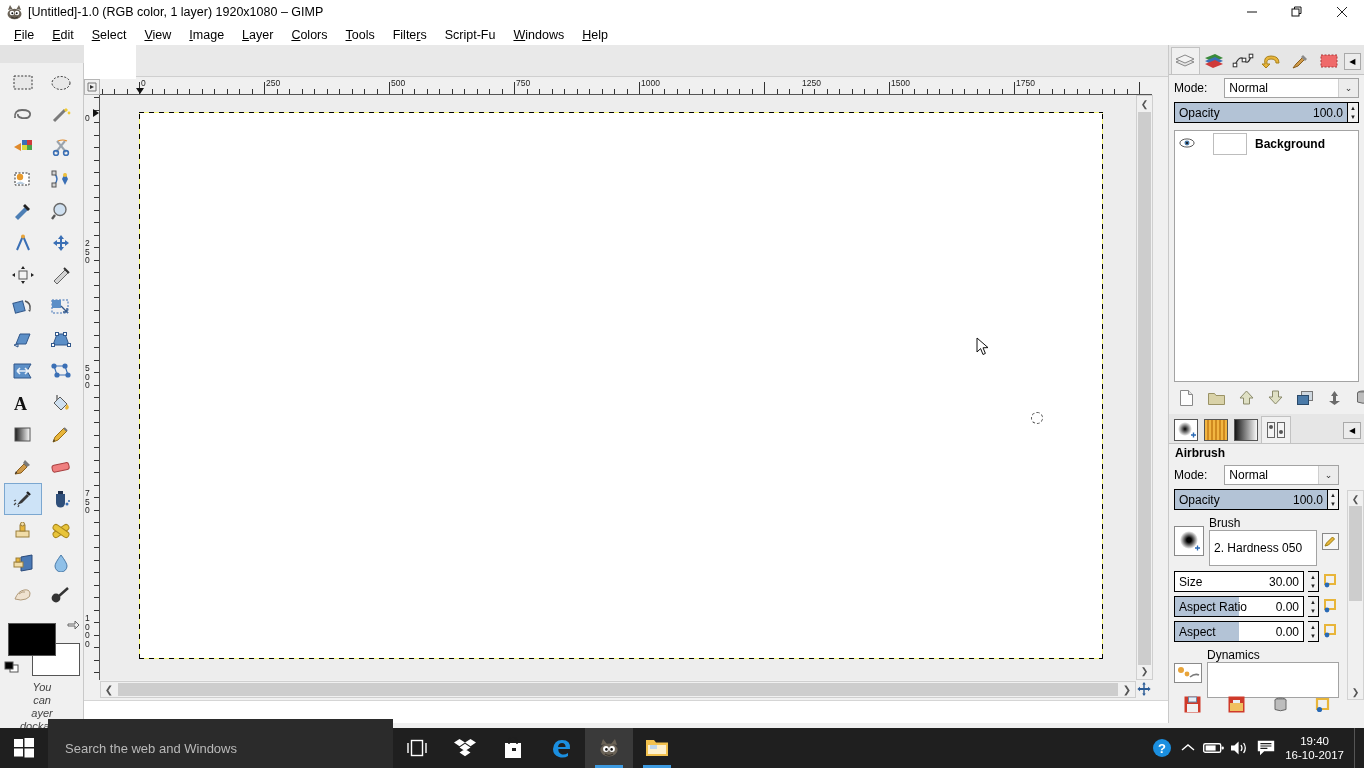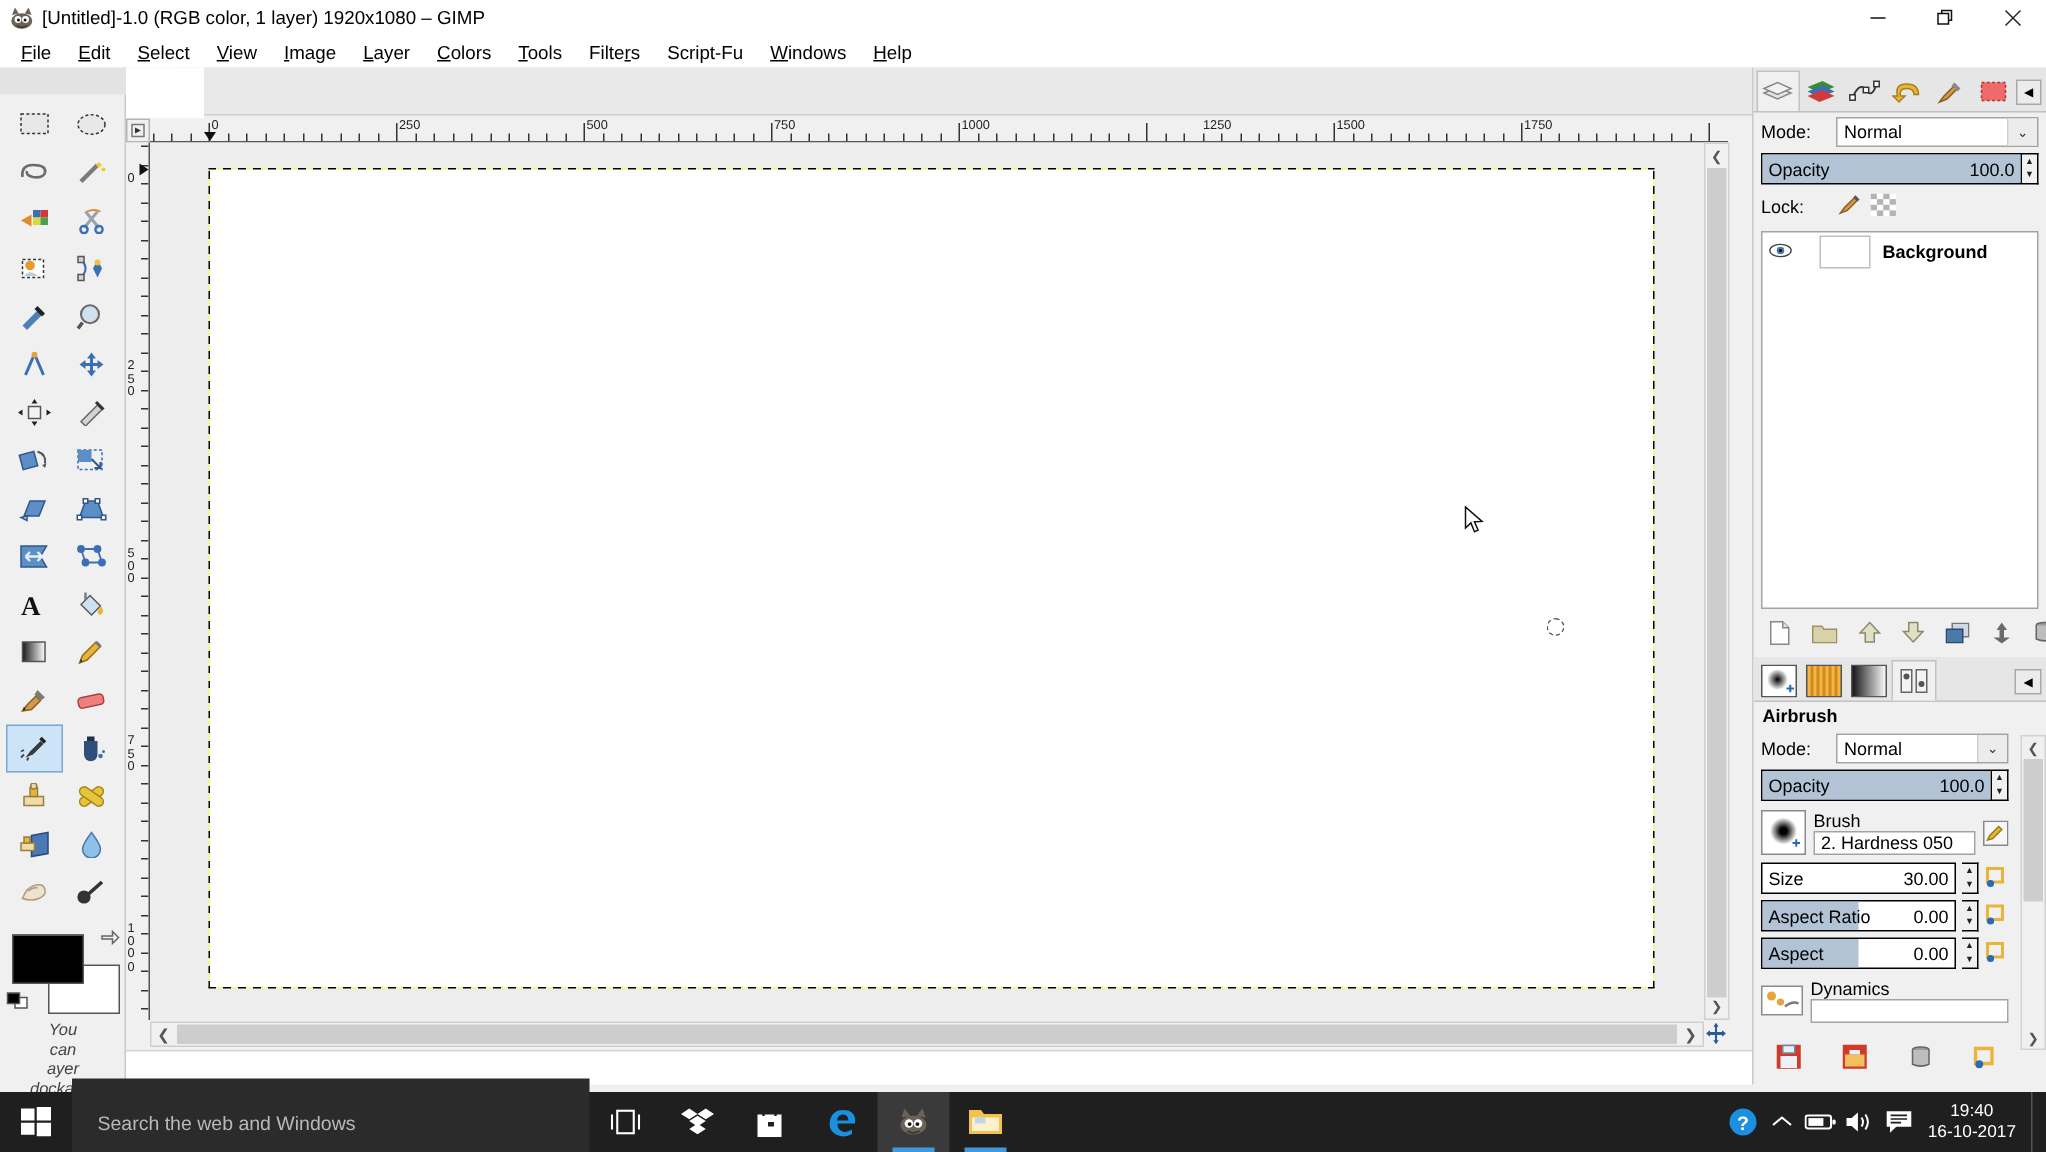--- a/index.html
+++ b/index.html
@@ -159,21 +159,21 @@
   .layer-name { font-size:12px; font-weight:bold; margin-left:8px; }
 
   .btnbar { display:flex; align-items:center; height:22px; padding:2px 8px; gap:14px; }
 
   .tooloptions-title { font-size:12px; font-weight:bold; padding:2px 6px; }
   .brush-row { display:flex; align-items:center; padding:3px 5px; gap:5px; }
   .brush-prev { width:30px; height:30px; border:1px solid #8a8a8a; background:#fff;
                 display:flex; align-items:center; justify-content:center; }
   .brush-field { flex:1; }
   .brush-field .bl { font-size:12px; }
-  .brush-field .bi { height:16px; background:#fff; border:1px solid #a3a3a3;
+  .brush-field .bi { height:36px; background:#fff; border:1px solid #a3a3a3;
                      display:flex; align-items:center; padding-left:4px; font-size:12px; }
   .reset-ico { width:17px; height:17px; }
   .optrow { display:flex; align-items:center; padding:2px 5px; gap:4px; }
   .optrow .sl { flex:1; }
   .dockscroll { position:absolute; right:0; top:45px; width:17px; height:210px;
                 background:#f0f0f0; border:1px solid #d2d2d2; }
   .dockscroll .a { position:absolute; left:0; width:15px; height:15px; display:flex;
                    align-items:center; justify-content:center; font-size:9px; color:#555; }
   .dockscroll .t { position:absolute; left:1px; top:15px; width:13px; height:95px; background:#cdcdcd; }
 
@@ -802,42 +802,20 @@
         <div class="fill" style="width:100%;"></div>
         <span class="name">Opacity</span>
         <span class="num">100.0</span>
       </div>
       <div class="spin">
           <i>▲</i>
           <i>▼</i>
         </div>
     </div>
 
-    <div class="row">
-      <span class="lab">Lock:</span>
-      <span style="margin:0 6px 0 4px;">
-        <svg width="17" height="15" viewBox="0 0 18 16">
-            <path d="M3 14 l3-4 7-7 2 2 -7 7z" fill="#cf9a4a" stroke="#8a5e1c"></path>
-            <path d="M13 2 l3 3" stroke="#555" stroke-width="2"></path>
-          </svg>
-      </span>
-      <span>
-        <svg width="17" height="15" viewBox="0 0 18 16">
-          <rect width="18" height="16" fill="#fff"></rect>
-          <rect x="0" y="0" width="4.5" height="4" fill="#b4b4b4"></rect>
-            <rect x="9" y="0" width="4.5" height="4" fill="#b4b4b4"></rect>
-          <rect x="4.5" y="4" width="4.5" height="4" fill="#b4b4b4"></rect>
-            <rect x="13.5" y="4" width="4.5" height="4" fill="#b4b4b4"></rect>
-          <rect x="0" y="8" width="4.5" height="4" fill="#b4b4b4"></rect>
-            <rect x="9" y="8" width="4.5" height="4" fill="#b4b4b4"></rect>
-          <rect x="4.5" y="12" width="4.5" height="4" fill="#b4b4b4"></rect>
-            <rect x="13.5" y="12" width="4.5" height="4" fill="#b4b4b4"></rect>
-        </svg>
-      </span>
-    </div>
 
     <div class="layerlist">
       <div class="layer-row">
         <span>
           <svg width="16" height="12" viewBox="0 0 18 12">
             <ellipse cx="9" cy="6" rx="8" ry="4.6" fill="#fff" stroke="#444"></ellipse>
             <circle cx="9" cy="6" r="2.8" fill="#4a7aa8"></circle>
               <circle cx="9" cy="6" r="1.2" fill="#111"></circle>
           </svg>
         </span>

